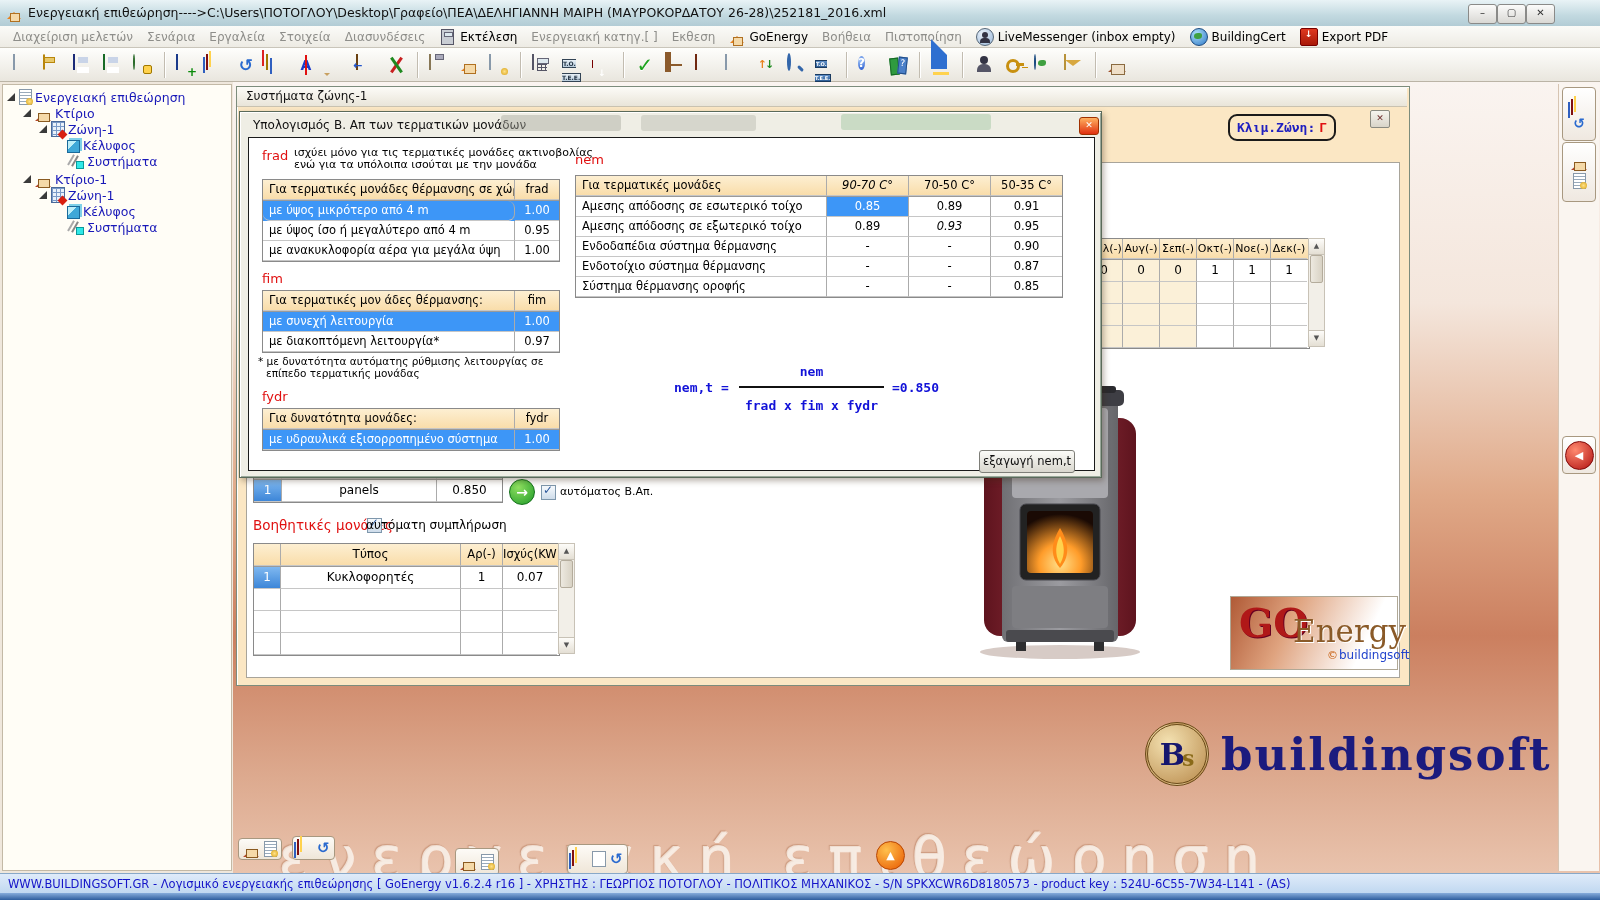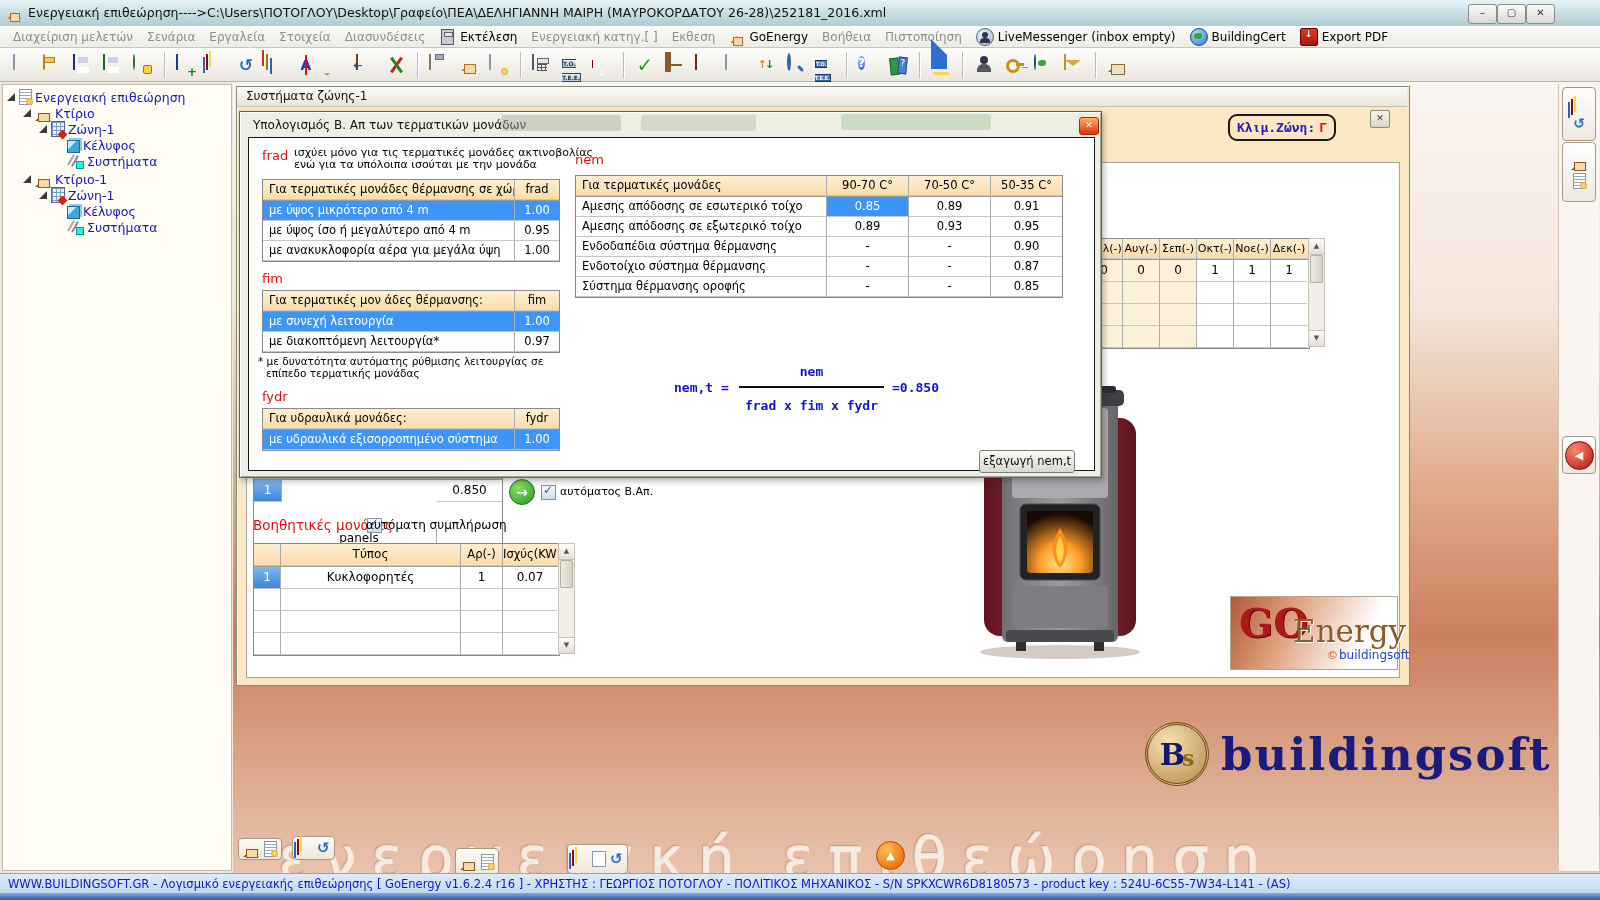--- a/index.html
+++ b/index.html
@@ -523,21 +523,21 @@
 
   
   <div class="dt" style="left:253px;top:456px;width:248px;">
     <div class="dtr hd">
       <span class="dtd" style="width:28px;height:22px;"></span>
       <span class="dtd cc" style="width:155px;height:22px;line-height:21px;">Τύπος</span>
       <span class="dtd cc" style="width:65px;height:22px;line-height:21px;">Β.Απ(-)</span>
     </div>
     <div class="dtr">
       <span class="dtd rownum" style="width:28px;height:22px;line-height:21px;">1</span>
-      <span class="dtd cc" style="width:155px;height:22px;line-height:21px;margin-top:48px;">panels</span>
+      <span class="dtd cc" style="width:155px;height:22px;line-height:21px;">panels</span>
       <span class="dtd cc" style="width:65px;height:22px;line-height:21px;">0.850</span>
     </div>
   </div>
   <div class="circbtn circ-green abs" style="left:509px;top:479px;width:24px;height:24px;">→</div>
   <span class="cb abs" style="left:541px;top:485px;"></span>
   <span class="abs" style="left:560px;top:485px;font-size:11px;">αυτόματος Β.Απ.</span>
 
   
   <span class="abs redlbl" style="left:253px;top:517px;font-size:13.5px;">Βοηθητικές μονάδες</span>
   <span class="cb abs" style="left:348px;top:518px;"></span>
@@ -637,21 +637,21 @@
 
       <span class="abs redlbl" style="left:13px;top:10px;">frad</span>
       <span class="note" style="left:45px;top:8px;">ισχύει μόνο για τις τερματικές μονάδες ακτινοβολίας</span>
       <span class="note" style="left:45px;top:20px;">ενώ για τα υπόλοιπα ισούται με την μονάδα</span>
       <div class="dt dlgtbl" style="left:13px;top:41px;width:296px;">
         <div class="dtr hd">
           <span class="dtd" style="width:252px;padding-left:6px;">Για τερματικές μονάδες θέρμανσης σε χώρους</span>
           <span class="dtd vcell">frad</span>
         </div>
         <div class="dtr sel">
-          <span class="dtd sel" style="width:252px;padding-left:6px;">με ύψος μικρότερο από 4 m</span>
+          <span class="dtd sel" style="width:252px;padding-left:6px;border-radius:7px;">με ύψος μικρότερο από 4 m</span>
           <span class="dtd vcell sel">1.00</span>
         </div>
         <div class="dtr">
           <span class="dtd" style="width:252px;padding-left:6px;">με ύψος ίσο ή μεγαλύτερο από 4 m</span>
           <span class="dtd vcell">0.95</span>
         </div>
         <div class="dtr">
           <span class="dtd" style="width:252px;padding-left:6px;">με ανακυκλοφορία αέρα για μεγάλα ύψη</span>
           <span class="dtd vcell">1.00</span>
         </div>
@@ -671,47 +671,47 @@
           <span class="dtd" style="width:252px;padding-left:6px;">με διακοπτόμενη λειτουργία*</span>
           <span class="dtd vcell">0.97</span>
         </div>
       </div>
       <span class="note" style="left:9px;top:217px;font-size:10.5px;">* με δυνατότητα αυτόματης ρύθμισης λειτουργίας σε</span>
       <span class="note" style="left:17px;top:229px;font-size:10.5px;">επίπεδο τερματικής μονάδας</span>
 
       <span class="abs redlbl" style="left:13px;top:251px;">fydr</span>
       <div class="dt dlgtbl" style="left:13px;top:270px;width:296px;">
         <div class="dtr hd">
-          <span class="dtd" style="width:252px;padding-left:6px;">Για υδραυλικά μονάδες:</span>
+          <span class="dtd" style="width:252px;padding-left:6px;">Για δυνατότητα μονάδες:</span>
           <span class="dtd vcell">fydr</span>
         </div>
         <div class="dtr sel">
           <span class="dtd sel" style="width:252px;padding-left:6px;">με υδραυλικά εξισορροπημένο σύστημα</span>
           <span class="dtd vcell sel">1.00</span>
         </div>
       </div>
 
       <span class="abs redlbl" style="left:326px;top:14px;">nem</span>
       <div class="dt dlgtbl" style="left:326px;top:37px;width:486px;">
         <div class="dtr hd">
           <span class="dtd" style="width:251px;padding-left:6px;">Για τερματικές μονάδες</span>
-          <span class="dtd cc" style="width:82px;">90-70 C°</span>
+          <span class="dtd cc" style="width:82px;font-style:italic;">90-70 C°</span>
           <span class="dtd cc" style="width:82px;">70-50 C°</span>
           <span class="dtd cc" style="width:71px;">50-35 C°</span>
         </div>
         <div class="dtr">
           <span class="dtd" style="width:251px;padding-left:6px;">Αμεσης απόδοσης σε εσωτερικό τοίχο</span>
           <span class="dtd cc sel" style="width:82px;">0.85</span>
           <span class="dtd cc" style="width:82px;">0.89</span>
           <span class="dtd cc" style="width:71px;">0.91</span>
         </div>
         <div class="dtr">
           <span class="dtd" style="width:251px;padding-left:6px;">Αμεσης απόδοσης σε εξωτερικό τοίχο</span>
           <span class="dtd cc" style="width:82px;">0.89</span>
-          <span class="dtd cc" style="width:82px;">0.93</span>
+          <span class="dtd cc" style="width:82px;font-style:italic;">0.93</span>
           <span class="dtd cc" style="width:71px;">0.95</span>
         </div>
         <div class="dtr">
           <span class="dtd" style="width:251px;padding-left:6px;">Ενδοδαπέδια σύστημα θέρμανσης</span>
           <span class="dtd cc" style="width:82px;">-</span>
           <span class="dtd cc" style="width:82px;">-</span>
           <span class="dtd cc" style="width:71px;">0.90</span>
         </div>
         <div class="dtr">
           <span class="dtd" style="width:251px;padding-left:6px;">Ενδοτοίχιο σύστημα θέρμανσης</span>

